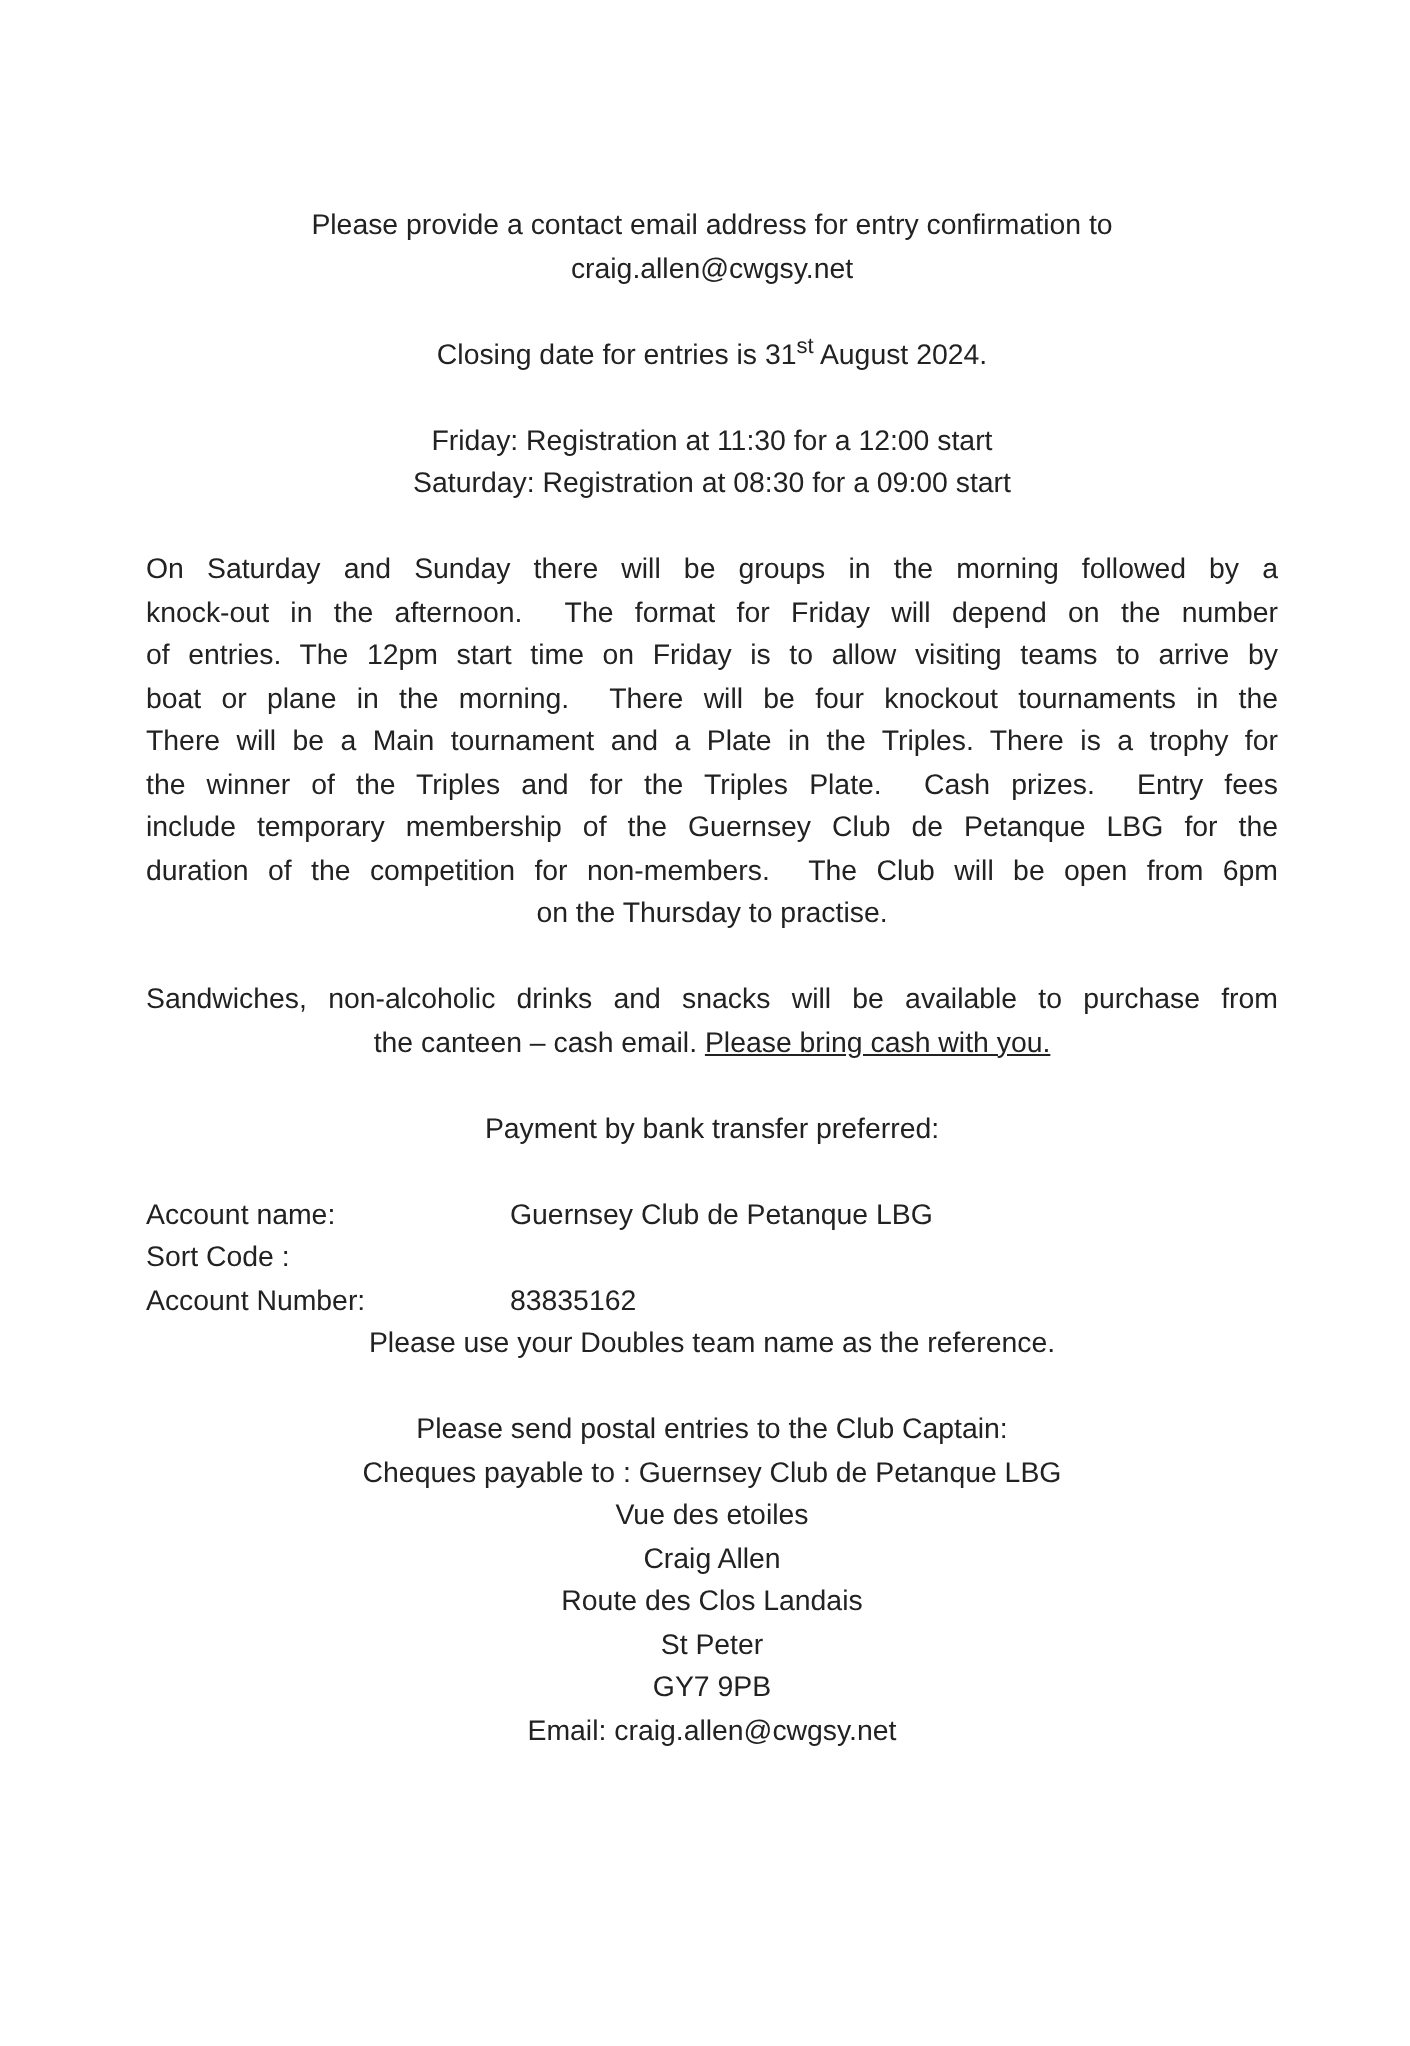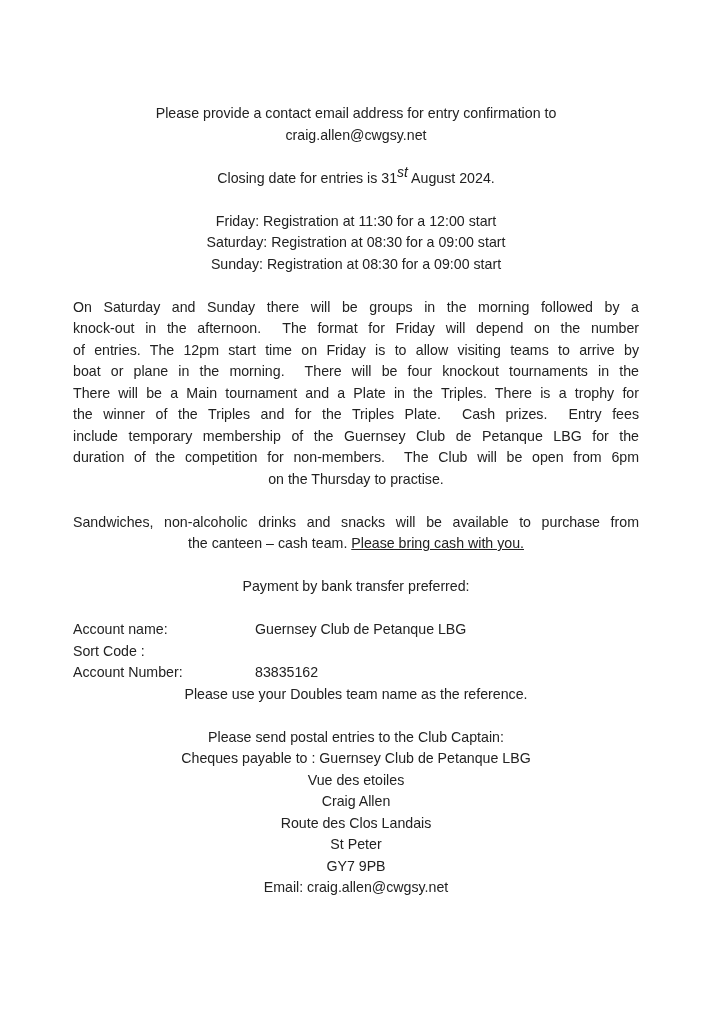--- a/index.html
+++ b/index.html
@@ -26,24 +26,23 @@
     white-space: pre-wrap;
     text-align: justify;
     text-align-last: justify;
   }
   .plain-line {
     white-space: pre-wrap;
     text-align: center;
   }
   .spacer { height: 21.5px; }
   sup.ordinal {
-    font-size: 14px;
+    font-size: 11px;
     vertical-align: super;
     line-height: 0;
-    font-style: italic;
   }
   .underlined { text-decoration: underline; }
   .account-row { display: flex; }
   .account-label { width: 182px; flex: 0 0 182px; }
   .account-value { flex: 1; }
 </style>
 </head>
 <body>
 
 <div class="page">
@@ -54,21 +53,20 @@
 
     <div class="spacer"></div>
 
     <div class="line"><span>Closing date for entries is 31</span><sup class="ordinal">st</sup><span> August 2024.</span></div>
 
     <div class="spacer"></div>
 
     <div>
         <div class="line">Friday: Registration at 11:30 for a 12:00 start</div>
         <div class="line">Saturday: Registration at 08:30 for a 09:00 start</div>
-        <div class="line">Sunday: Registration at 08:30 for a 09:00 start</div>
       </div>
   </div>
 
   <div class="spacer"></div>
 
   <div>
     <div>
         <div class="justified-line">On Saturday and Sunday there will be groups in the morning followed by a</div>
         <div class="justified-line">knock-out in the afternoon.  The format for Friday will depend on the number</div>
         <div class="justified-line">of entries. The 12pm start time on Friday is to allow visiting teams to arrive by</div>
@@ -78,21 +76,21 @@
         <div class="justified-line">include temporary membership of the Guernsey Club de Petanque LBG for the</div>
         <div class="justified-line">duration of the competition for non-members.  The Club will be open from 6pm</div>
       </div>
     <div class="plain-line">on the Thursday to practise.</div>
   </div>
 
   <div class="spacer"></div>
 
   <div>
     <div class="justified-line">Sandwiches, non-alcoholic drinks and snacks will be available to purchase from</div>
-    <div class="plain-line"><span>the canteen – cash team. </span><span class="underlined">Please bring cash with you.</span></div>
+    <div class="plain-line"><span>the canteen – cash email. </span><span class="underlined">Please bring cash with you.</span></div>
   </div>
 
   <div class="spacer"></div>
 
   <div>
     <div class="plain-line">Payment by bank transfer preferred:</div>
 
     <div class="spacer"></div>
 
     <div class="account-row">

